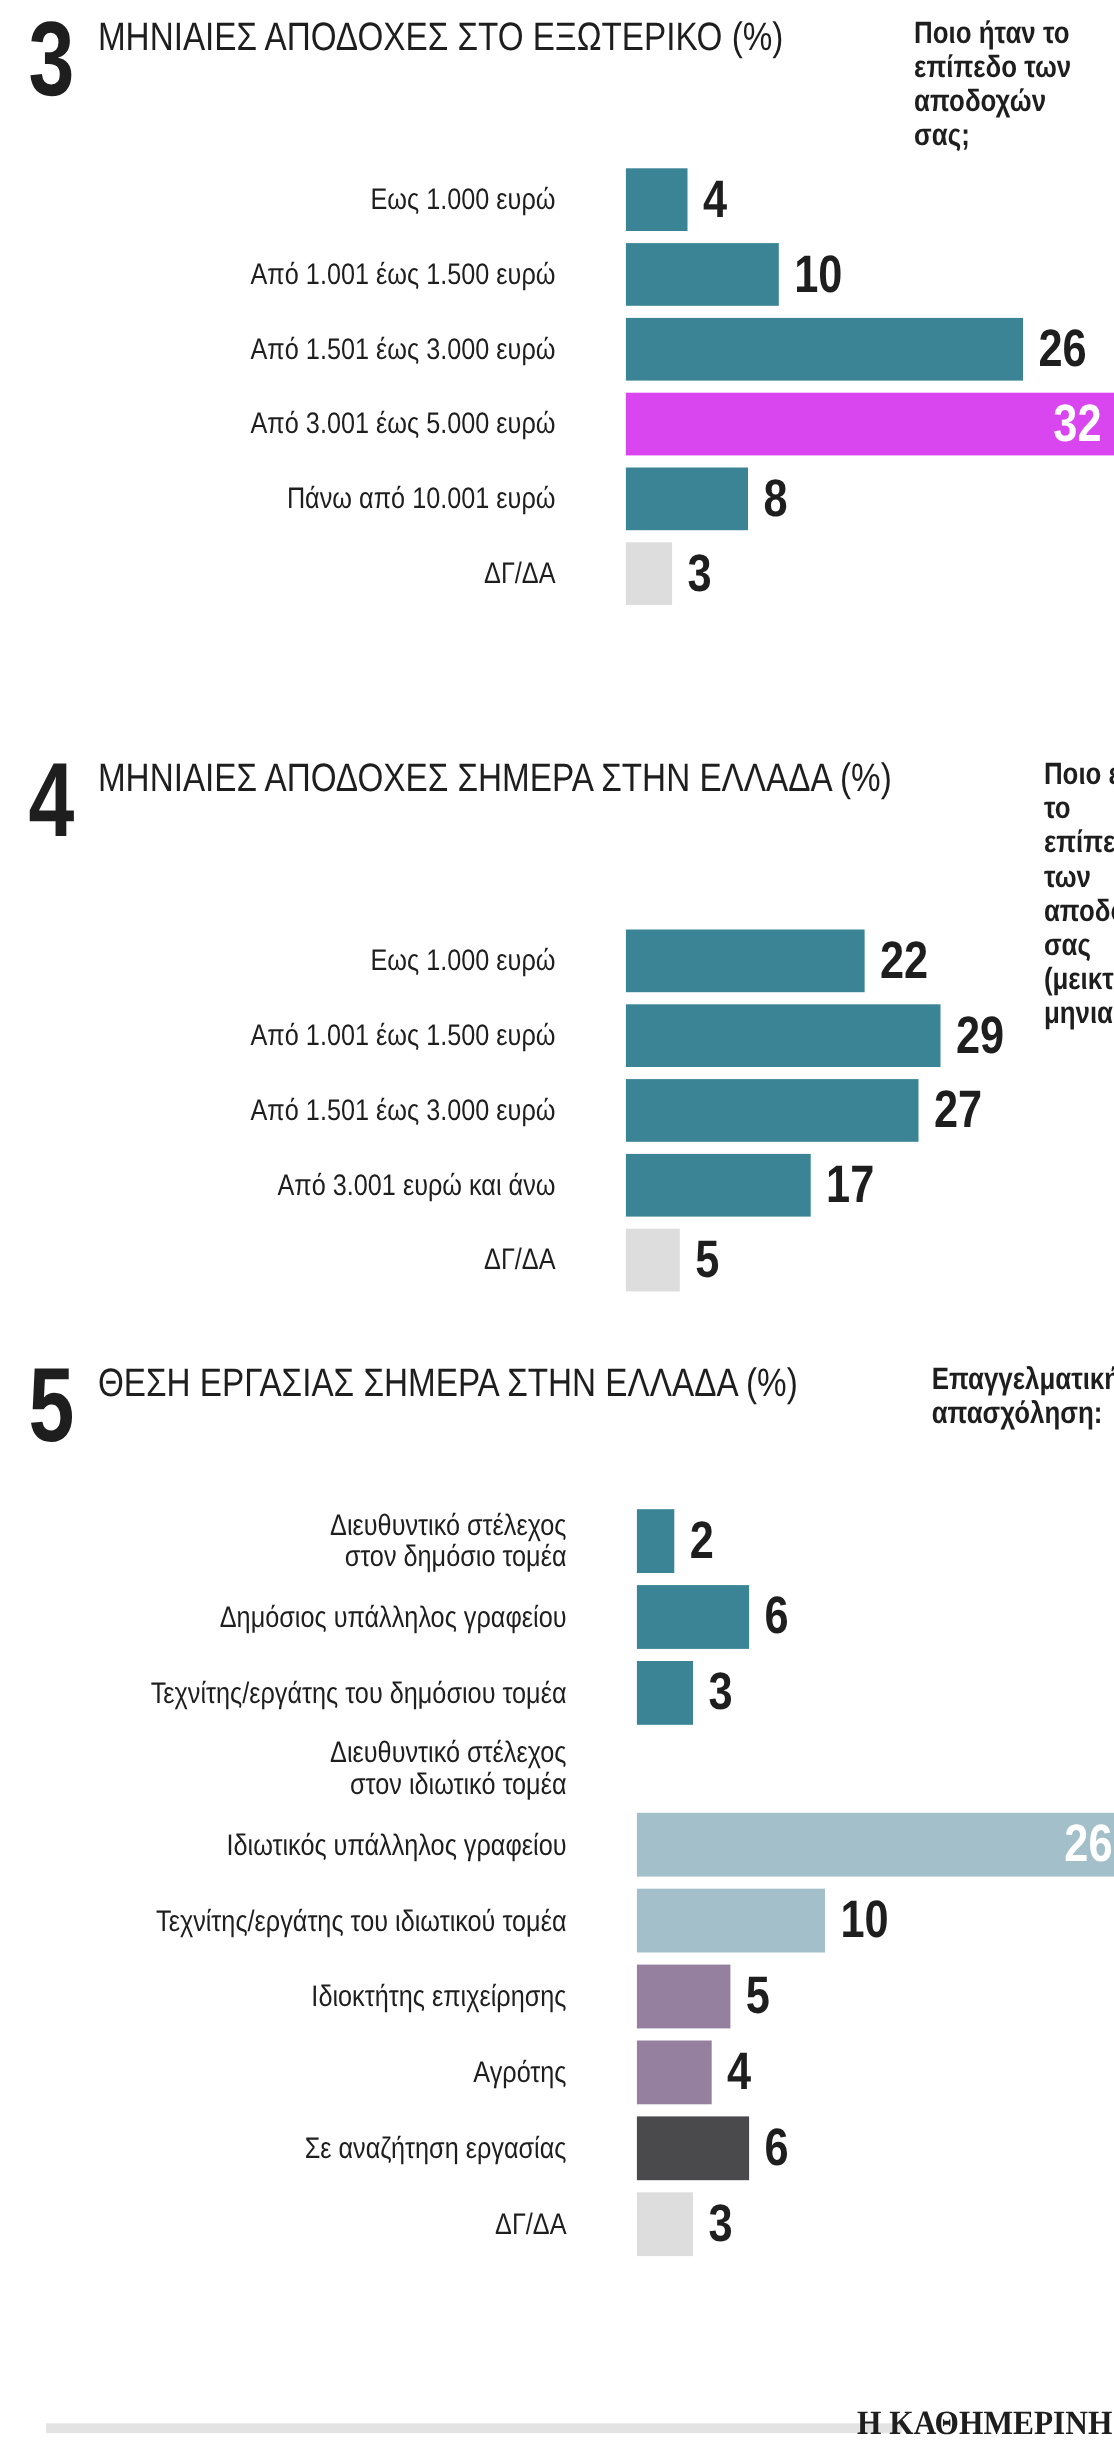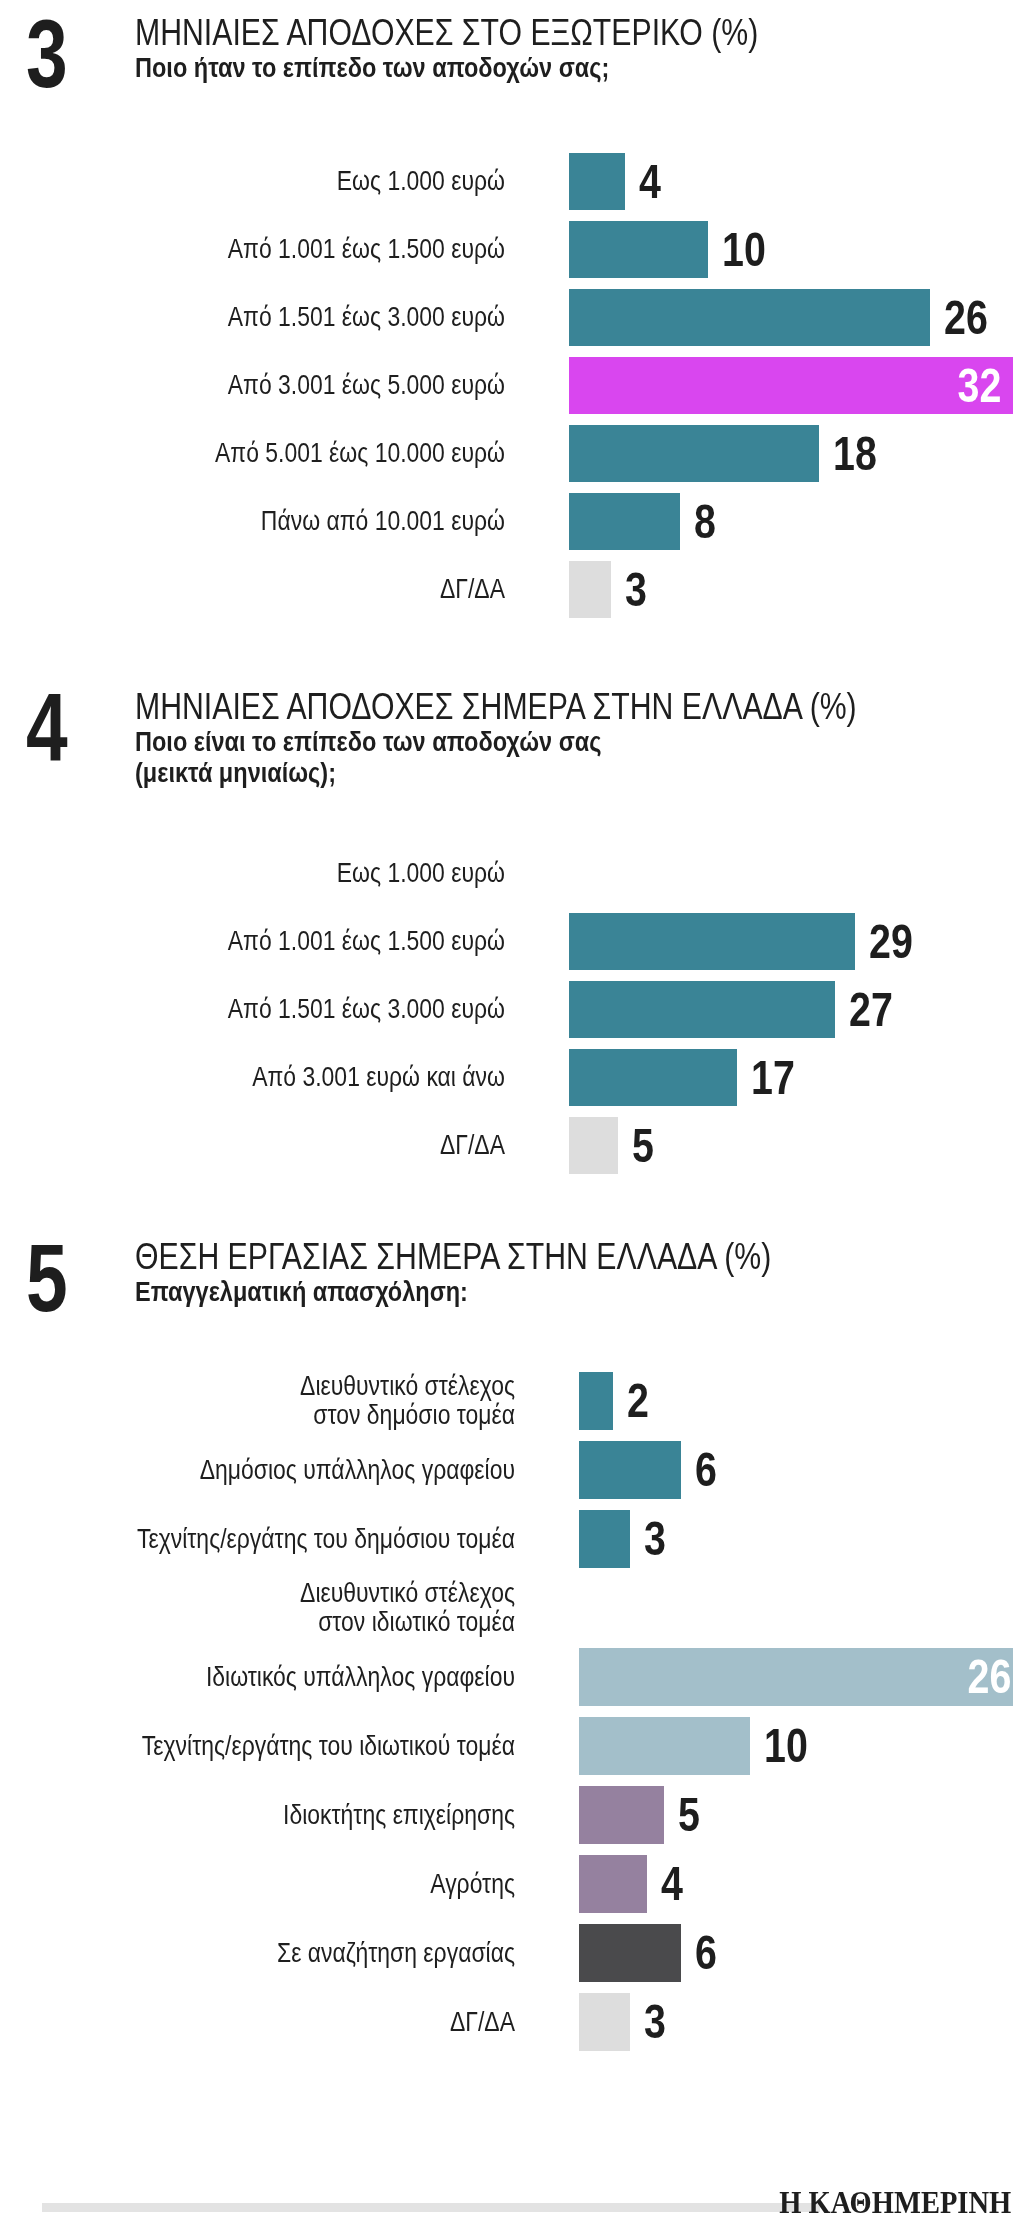--- a/index.html
+++ b/index.html
@@ -2,21 +2,21 @@
 <html><head>
 <meta charset="utf-8">
 <style>
   html,body{margin:0;padding:0;background:#ffffff;}
   body{font-family:"Liberation Sans", sans-serif;color:#1e1e1e;}
   #canvas{position:relative;width:1013px;height:2226px;background:#ffffff;overflow:hidden;}
 
   
   .chart-header{position:absolute;left:26px;display:flex;align-items:flex-start;gap:12px;}
   .chart-number{font-size:96px;line-height:80px;font-weight:bold;transform:scaleX(.78);transform-origin:0 0;letter-spacing:-2px;}
-  .chart-heading{display:flex;flex-direction:column;margin-left:46px;}
+  .chart-heading{display:flex;}
   .chart-title{margin:0;font-size:36px;line-height:38px;font-weight:normal;transform:scaleX(.84);transform-origin:0 0;white-space:nowrap;}
   .chart-subtitle{margin:0;font-size:28px;line-height:31px;font-weight:bold;transform:scaleX(.84);transform-origin:0 0;white-space:pre-line;}
 
   
   .rows{position:absolute;left:0;width:1013px;}
   .row{display:flex;align-items:center;height:57px;margin-bottom:11px;gap:48px;}
   #rows-c5 .row{height:58px;margin-bottom:11px;}
   .row-label{width:505px;text-align:right;font-size:27px;line-height:29px;white-space:pre-line;transform:scaleX(.85);transform-origin:100% 50%;color:#1e1e1e;}
   .row-bar-area{flex:1;height:100%;margin-left:16px;position:relative;display:flex;align-items:center;}
   .bar{height:100%;position:relative;flex:0 0 auto;}
@@ -82,29 +82,20 @@
   <div class="row">
     <div class="row-label">Από 3.001 έως 5.000 ευρώ</div>
     <div class="row-bar-area">
       <div class="bar" style="width: 100%; background: #d946ef;">
         <span class="val val-inside">32</span>
       </div>
 
     </div>
   </div>
 
-  <div class="row">
-    <div class="row-label">Από 5.001 έως 10.000 ευρώ</div>
-    <div class="row-bar-area">
-      <div class="bar" style="width: 56.25%; background: rgb(58, 132, 150);">
-        
-      </div>
-      <span class="val val-outside">18</span>
-    </div>
-  </div>
 
   <div class="row">
     <div class="row-label">Πάνω από 10.001 ευρώ</div>
     <div class="row-bar-area">
       <div class="bar" style="width: 25%; background: rgb(58, 132, 150);">
         
       </div>
       <span class="val val-outside">8</span>
     </div>
   </div>
@@ -124,20 +115,26 @@
     <div class="chart-number">4</div>
     <div class="chart-heading">
       <h2 class="chart-title">ΜΗΝΙΑΙΕΣ ΑΠΟΔΟΧΕΣ ΣΗΜΕΡΑ ΣΤΗΝ ΕΛΛΑΔΑ (%)</h2>
       <p class="chart-subtitle">Ποιο είναι το επίπεδο των αποδοχών σας
 (μεικτά μηνιαίως);</p>
     </div>
   </header>
   <div class="rows" id="rows-c4">
   <div class="row">
     <div class="row-label">Εως 1.000 ευρώ</div>
+    <div class="row-bar-area">
+      <div class="bar" style="width: 48.8889%; background: rgb(58, 132, 150);">
+        
+      </div>
+      <span class="val val-outside">22</span>
+    </div>
   </div>
 
   <div class="row">
     <div class="row-label">Από 1.001 έως 1.500 ευρώ</div>
     <div class="row-bar-area">
       <div class="bar" style="width: 64.4444%; background: rgb(58, 132, 150);">
         
       </div>
       <span class="val val-outside">29</span>
     </div>

